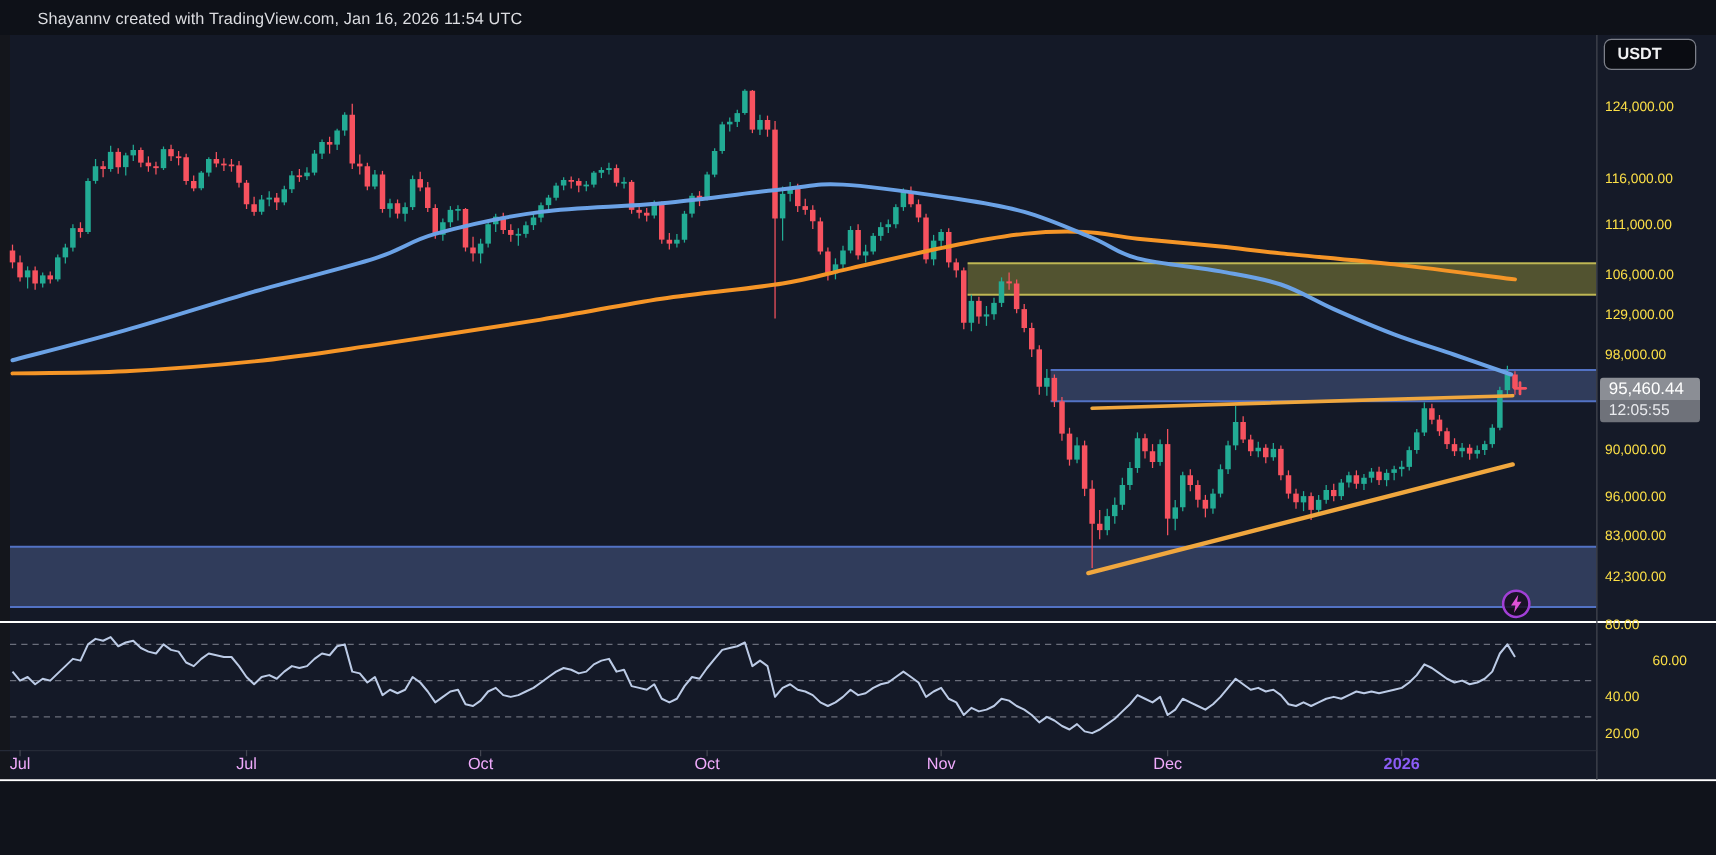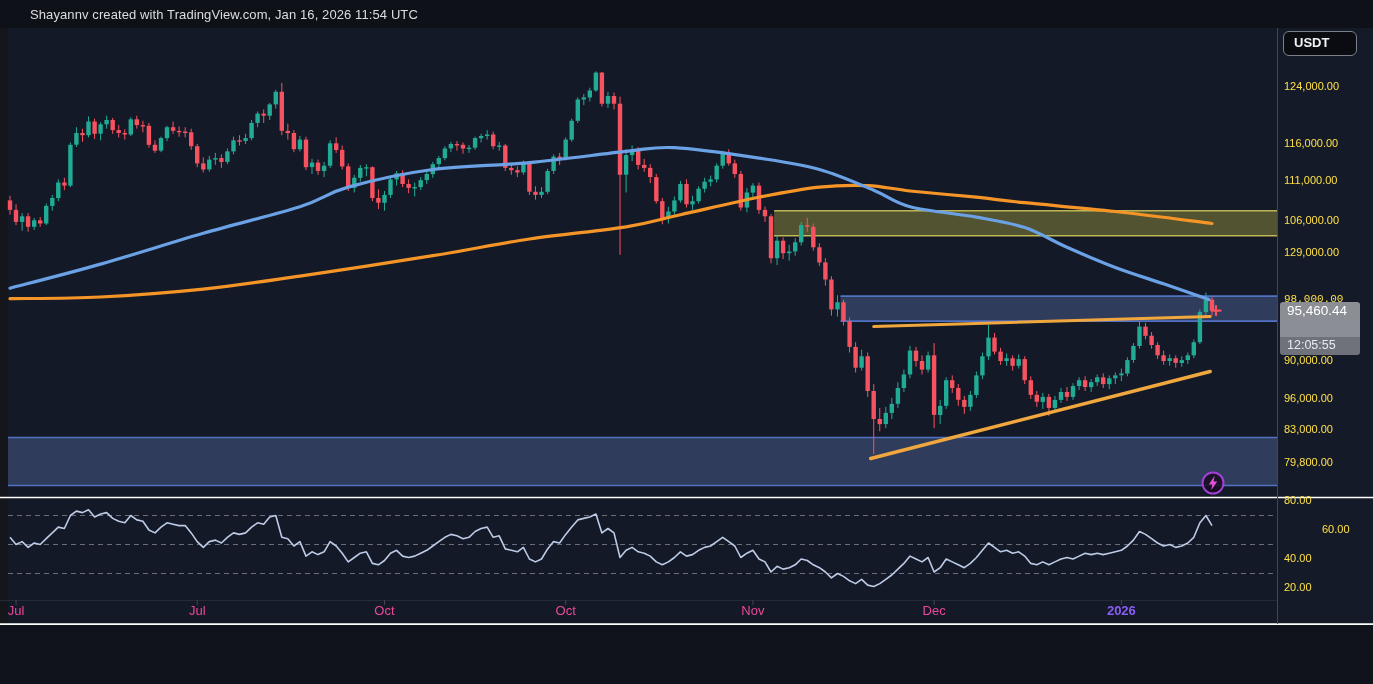--- a/index.html
+++ b/index.html
@@ -5,28 +5,28 @@
   html,body{margin:0;padding:0;background:#0e1118;width:1373px;height:684px;overflow:hidden;
     font-family:"Liberation Sans","DejaVu Sans",sans-serif;}
   #stage{position:relative;width:1373px;height:684px;background:#0e1118;}
   #topbar{position:absolute;left:0;top:0;width:1373px;height:28px;background:#0e1118;margin-left:20px;}
   #attribution{position:absolute;left:10px;top:7px;font-size:13px;color:#dcdde1;letter-spacing:.1px;}
   #chartwrap{position:absolute;left:0;top:28px;width:1373px;height:596px;background:#141927;}
   #leftmargin{position:absolute;left:0;top:28px;width:8px;height:596px;background:#14161c;}
   #axiswrap{position:absolute;left:1277px;top:28px;width:96px;height:596px;background:#151a28;}
   svg#chart-canvas{position:absolute;left:0;top:0;width:1373px;height:684px;display:block;}
   .pricetick,.rsitick{position:absolute;left:1284px;font-size:11px;color:#fde047;white-space:nowrap;}
-  .timelabel{position:absolute;top:603px;transform:translateX(-50%);font-size:13px;color:#ec4899;white-space:nowrap;}
+  .timelabel{position:absolute;top:603px;transform:translateX(-50%);font-size:13px;color:#f0abfc;white-space:nowrap;}
   .timelabel.em{color:#8b5cf6;font-weight:bold;}
   #usdt-btn{position:absolute;left:1283px;top:31px;width:74px;height:25px;box-sizing:border-box;
     border:1.5px solid #7d808a;border-radius:6px;background:#0a0c12;color:#f0f1f3;
     font-size:13px;font-weight:600;line-height:22px;padding-left:10px;}
   #last-price-label{position:absolute;left:1280px;top:302px;width:80px;border-radius:3px;overflow:hidden;
     font-size:13.5px;line-height:16px;}
-  #last-price-label .p{background:#8b8e95;color:#ffffff;padding:1px 0 18px 7px;}
+  #last-price-label .p{background:#8b8e95;color:#ffffff;padding:1px 0 1px 7px;}
   #last-price-label .c{background:#6f727a;color:#e9eaee;padding:0 0 2px 7px;font-size:12.5px;}
   #flash-icon{position:absolute;left:1200px;top:470px;width:26px;height:26px;}
   #footer{position:absolute;left:0;top:625px;width:1373px;height:59px;background:#10131b;}
 </style>
 </head>
 <body>
 
 <div id="stage">
 
   <div id="topbar">
@@ -479,25 +479,25 @@
       <line x1="934.12" y1="600" x2="934.12" y2="605" stroke="#434651" stroke-width="1"></line>
       <line x1="1121.36" y1="600" x2="1121.36" y2="605" stroke="#434651" stroke-width="1"></line>
     </svg>
 
   <div id="price-labels">
       <div class="pricetick" style="top: 79.5px;">124,000.00</div>
       <div class="pricetick" style="top: 136.521px;">116,000.00</div>
       <div class="pricetick" style="top: 174.192px; text-align: right;">111,000.00</div>
       <div class="pricetick" style="top: 213.6px;">106,000.00</div>
       <div class="pricetick" style="top: 246.489px;">129,000.00</div>
-      <div class="pricetick" style="top: 293px; font-family: Liberation Mono, monospace;">98,000.00</div>
+      <div class="pricetick" style="top: 278px;">98,000.00</div>
       <div class="pricetick" style="top: 353.503px;">90,000.00</div>
       <div class="pricetick" style="top: 392.374px;">96,000.00</div>
       <div class="pricetick" style="top: 422.732px;">83,000.00</div>
-      <div class="pricetick" style="top: 456.348px;">79,800.00</div>
+      <div class="pricetick" style="top: 456.348px;">42,300.00</div>
       <div class="rsitick" style="top: 493.5px;">80.00</div>
       <div class="rsitick" style="top: 522.5px; margin-left: 38px;">60.00</div>
       <div class="rsitick" style="top: 551.5px;">40.00</div>
       <div class="rsitick" style="top: 580.5px;">20.00</div>
     </div>
   <div id="time-labels">
       <div class="timelabel" style="left: 16.04px;">Jul</div>
       <div class="timelabel" style="left: 197.24px;">Jul</div>
       <div class="timelabel" style="left: 384.48px;">Oct</div>
       <div class="timelabel" style="left: 565.68px;">Oct</div>

